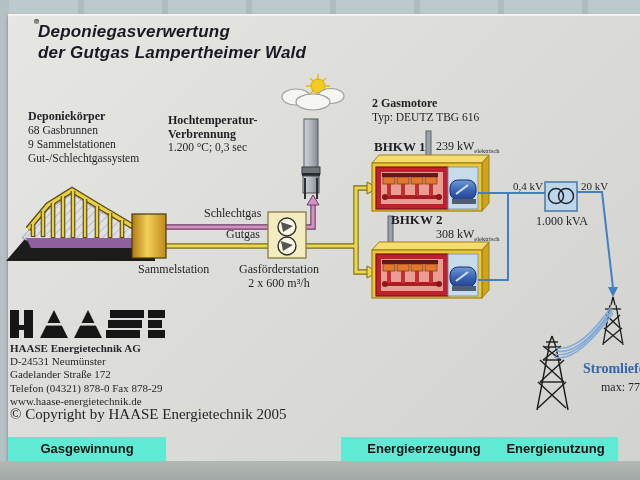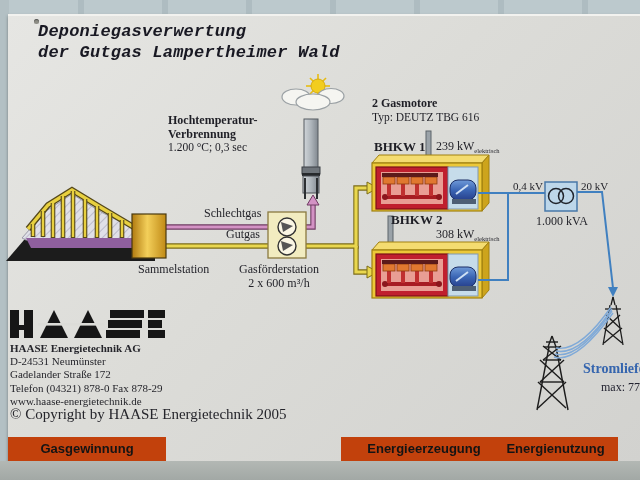--- a/index.html
+++ b/index.html
@@ -13,38 +13,38 @@
     background:linear-gradient(#b3b8b4,#a2a8a5);}
   
   .board{position:absolute;left:8px;top:14px;width:632px;height:449px;
     background:linear-gradient(135deg,#e6e6e3 0%,#dcdcd8 45%,#d2d2cf 100%);
     border-top:2px solid #f2f2ef;box-shadow:0 2px 3px rgba(0,0,0,.35);}
   .screw{position:absolute;left:34px;top:19px;width:5px;height:5px;border-radius:50%;
     background:#8e8e86;box-shadow:inset 0 1px 1px #555;}
   
   .lbl{position:absolute;color:#1f1f26;white-space:nowrap;}
   .b{font-weight:bold;}
-  .title{left:38px;top:21px;font-family:Liberation Mono, monospace;
+  .title{left:38px;top:21px;font-family:Liberation Sans, sans-serif;
     font-weight:bold;font-style:italic;font-size:17px;line-height:21px;
     color:#191923;letter-spacing:.2px;}
   .info{font-size:11.5px;line-height:14px;}
   .info .h{font-size:12px;font-weight:bold;}
   .flareinfo{left:168px;top:114px;width:128px;text-align:left;font-size:11.5px;line-height:13.5px;}
   .bhkw-name{font-size:13px;font-weight:bold;}
   .kw{font-size:12px;}
   .kw sub{font-size:6.5px;}
   .pipe-lbl{font-size:12px;}
   .small-lbl{font-size:11px;}
   .company{left:10px;top:342px;font-size:11px;line-height:13.2px;color:#25252b;}
   .company .nm{font-weight:bold;}
   .company .cp{font-size:15px;}
   .delivery-t{left:583px;top:361px;font-size:14px;font-weight:bold;color:#3565ae;}
   .delivery-m{left:601px;top:380px;font-size:12px;color:#232330;}
   
-  .cat{position:absolute;top:437px;height:24px;background:#c2410c;
+  .cat{position:absolute;top:437px;height:24px;background:#5eead4;
     font-family:"Liberation Sans",sans-serif;font-weight:bold;font-size:13px;
     color:#141414;text-align:center;line-height:24px;}
   svg{position:absolute;left:0;top:0;}
 </style>
 </head>
 <body>
 
 <div id="stage">
   <div class="wall-top"></div>
   <div class="wall-left"></div>
@@ -296,20 +296,26 @@
         <rect x="138" y="20" width="17" height="8"></rect>
     </g>
     <rect x="28" y="13" width="66" height="2.6" fill="#dcdcd8"></rect>
   </svg>
 
   <div class="lbl title">
     <div>Deponiegasverwertung</div>
     <div>der Gutgas Lampertheimer Wald</div>
   </div>
 
+  <div class="lbl info" style="left:28px;top:109px;">
+    <div class="h">Deponiekörper</div>
+    <div>68 Gasbrunnen</div>
+    <div>9 Sammelstationen</div>
+    <div>Gut-/Schlechtgassystem</div>
+  </div>
 
   <div class="lbl flareinfo">
     <div class="b" style="font-size:12px;">Hochtemperatur-</div>
     <div class="b" style="font-size:12px;">Verbrennung</div>
     <div>1.200 °C; 0,3 sec</div>
   </div>
 
   <div class="lbl info" style="left:372px;top:96px;">
     <div class="h">2 Gasmotore</div>
     <div>Typ: DEUTZ TBG 616</div>

